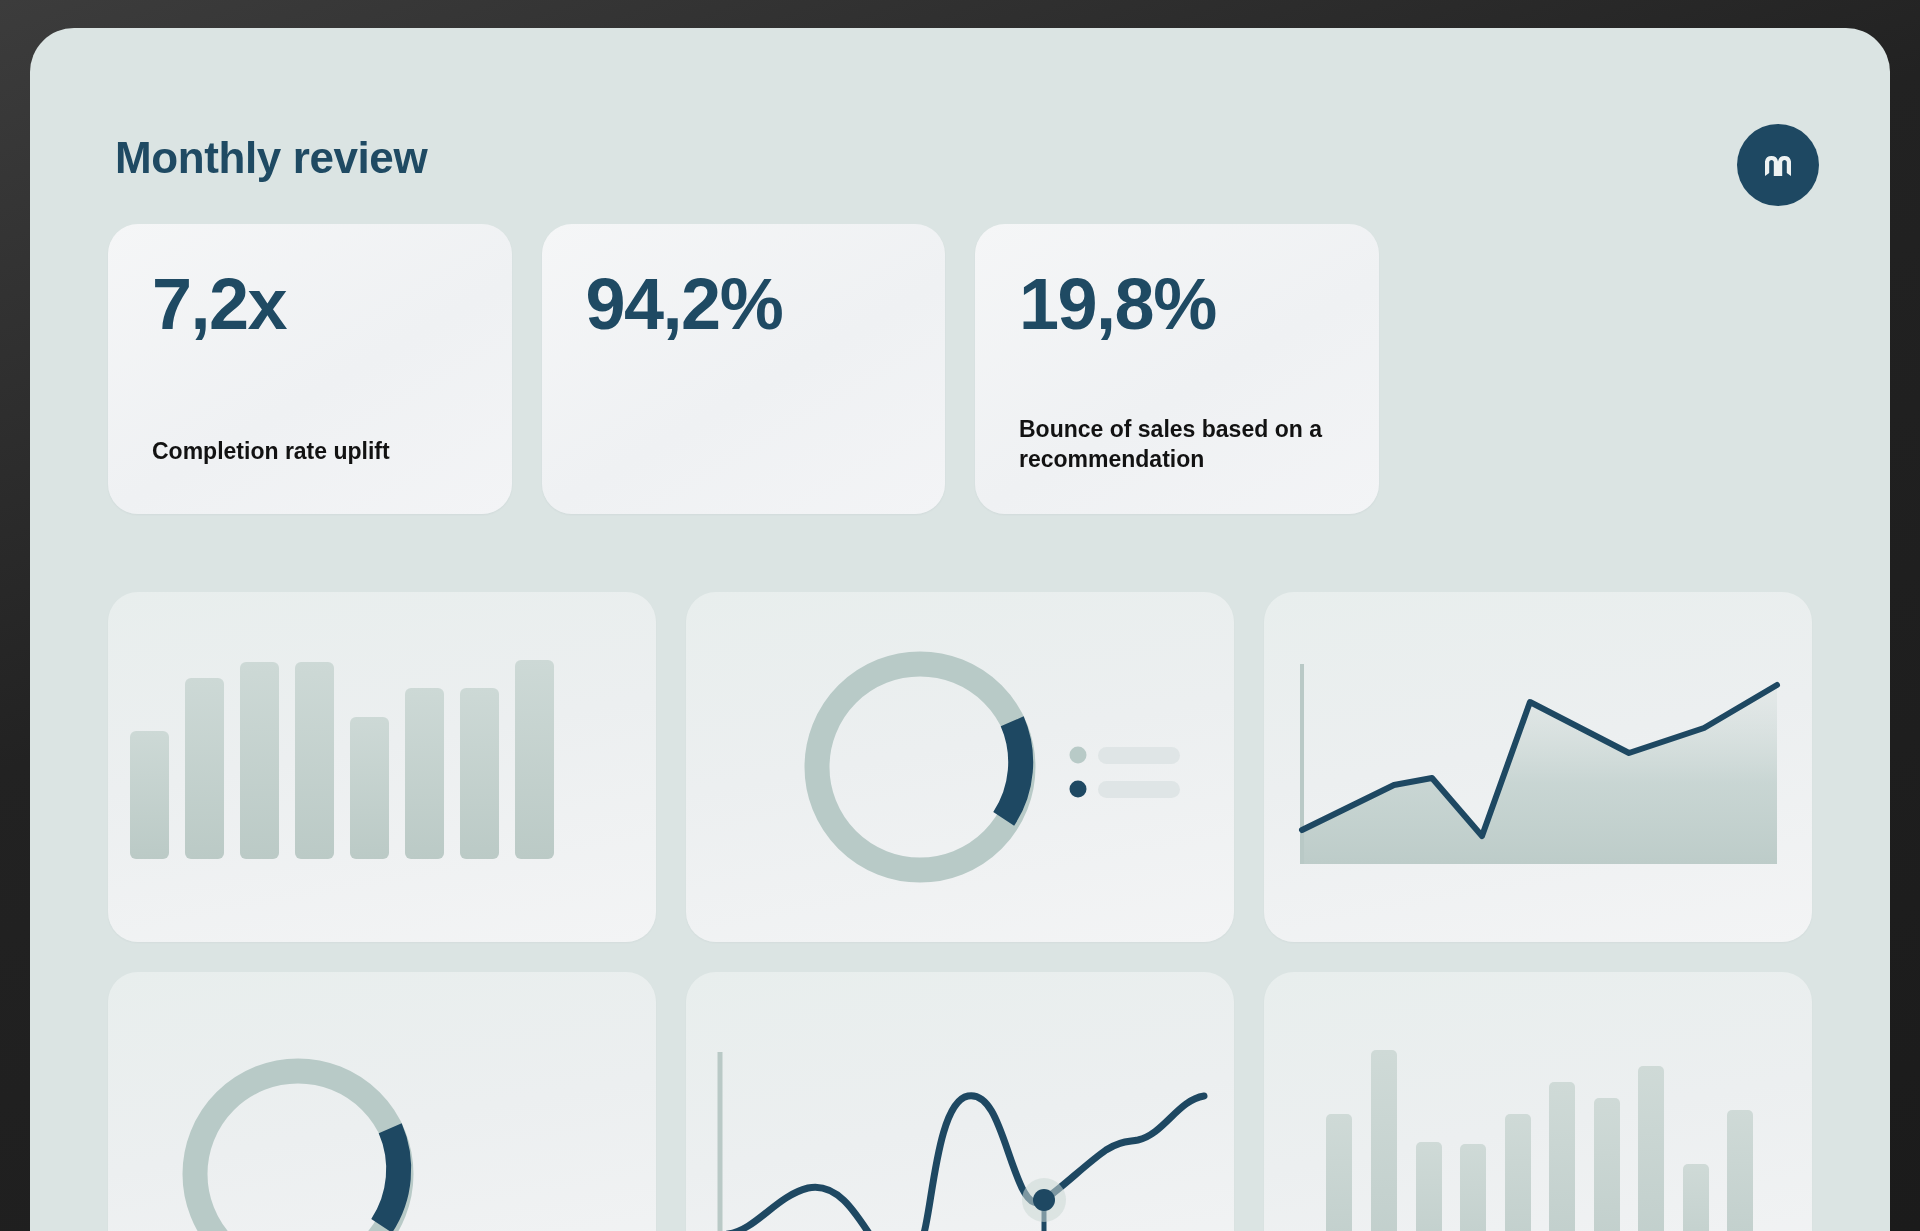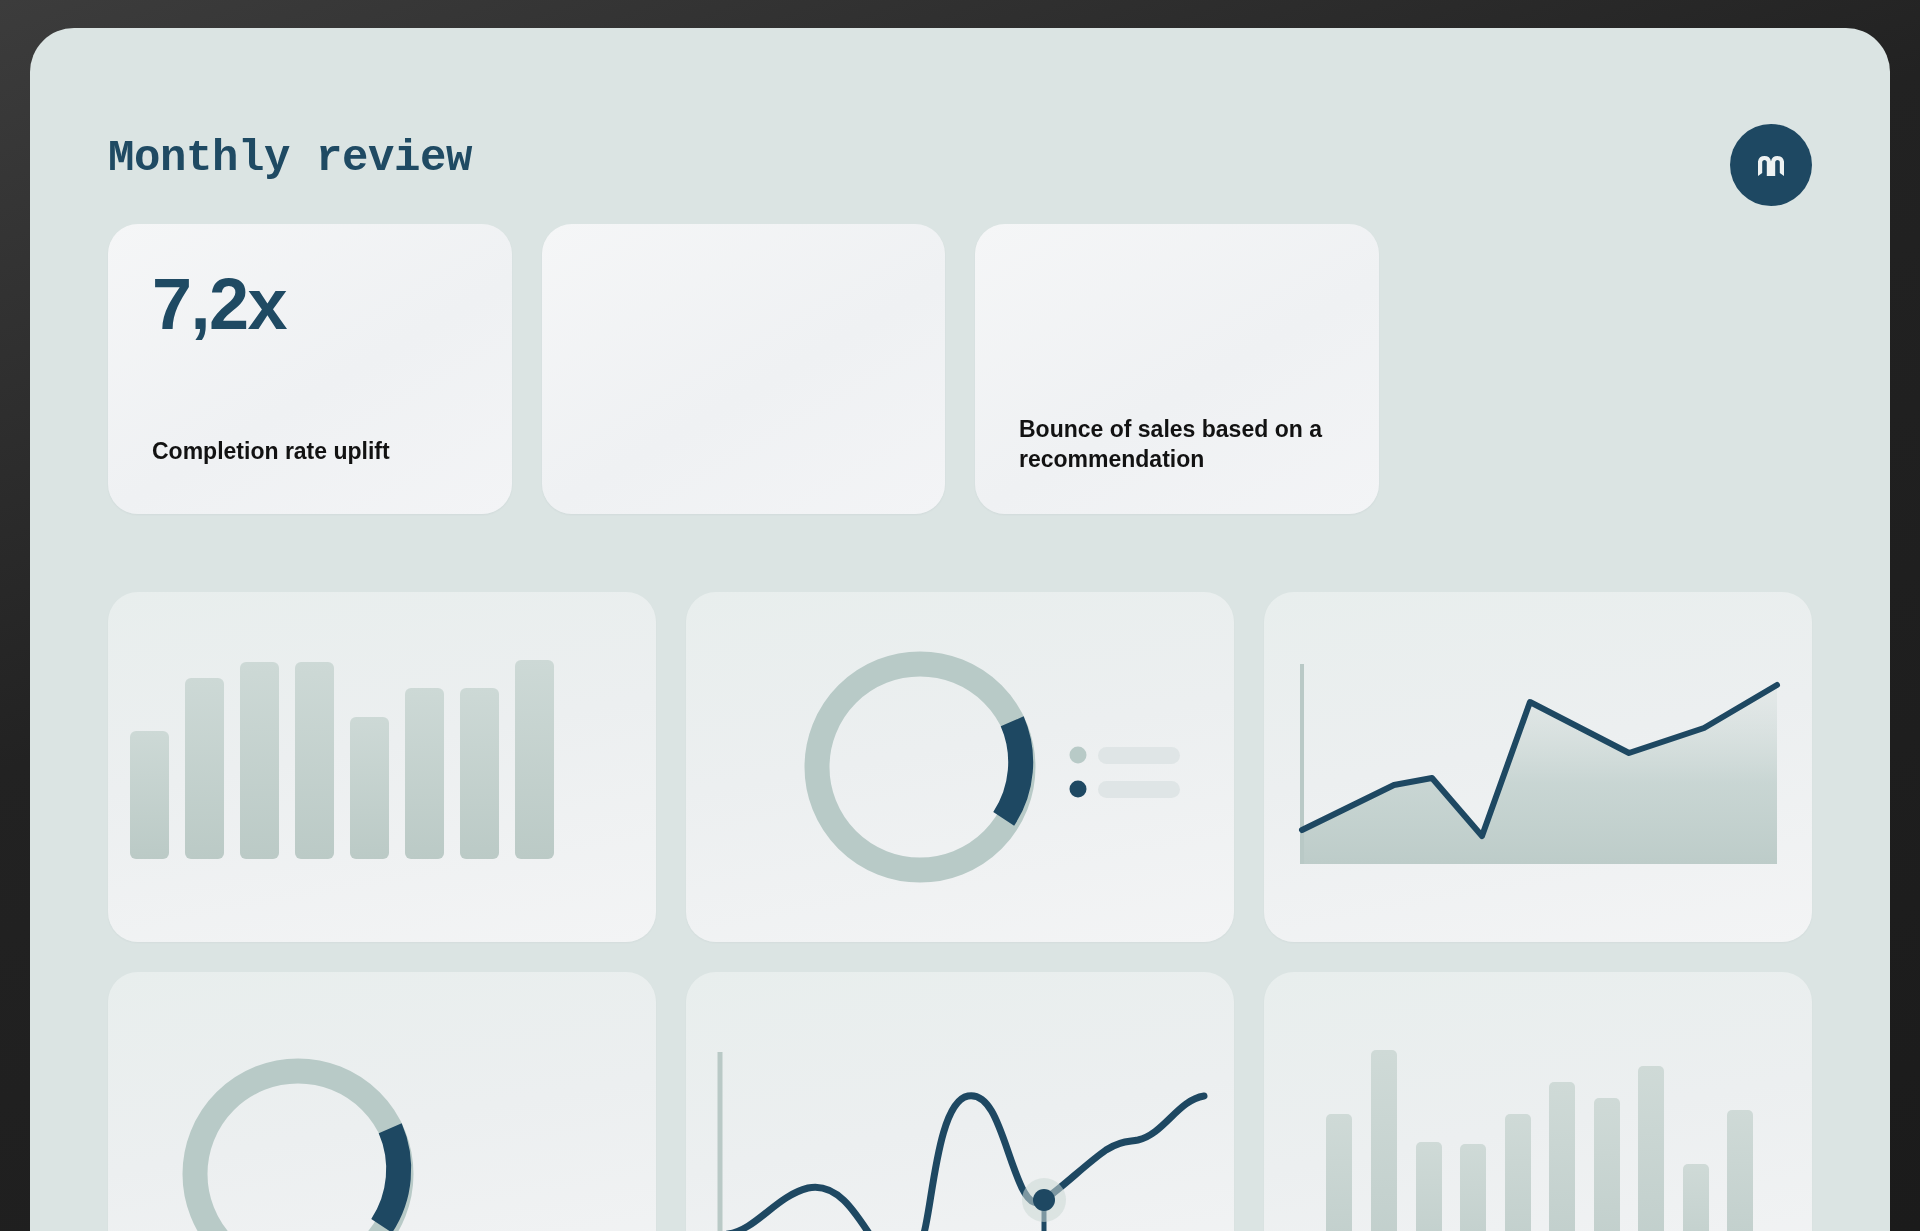--- a/index.html
+++ b/index.html
@@ -26,24 +26,23 @@
     left: 30px; top: 28px;
     width: 1860px; height: 1215px;
     background: #dbe4e3;
     border-radius: 44px 44px 0 0;
     overflow: hidden;
   }
 
   
   #header {
     position: absolute;
-    left: 0; top: 0;
+    left: 7px; top: 0;
     width: 100%;
     height: 170px;
-    font-family: Liberation Mono, monospace;
   }
   #page-title {
     position: absolute;
     left: 78px; top: 108px;
     font-size: 44px;
     font-weight: 700;
     color: #1f4a63;
     letter-spacing: -0.4px;
     line-height: 1;
     white-space: nowrap;
@@ -137,24 +136,26 @@
     </div>
 
     <div id="kpi-row">
 
       <div class="kpi-card">
         <div class="kpi-value">7,2x</div>
         <div class="kpi-label">Completion rate uplift</div>
       </div>
 
       <div class="kpi-card">
+        <div class="kpi-value">94,2%</div>
       </div>
 
 
       <div class="kpi-card two-line">
+        <div class="kpi-value">19,8%</div>
         <div class="kpi-label">Bounce of sales based on a recommendation</div>
       </div>
 
     </div>
 
     <div id="widget-row-1" class="widget-row">
 
       <div class="widget-card">
         <svg viewBox="0 0 548 350" preserveAspectRatio="none">
           <defs>

